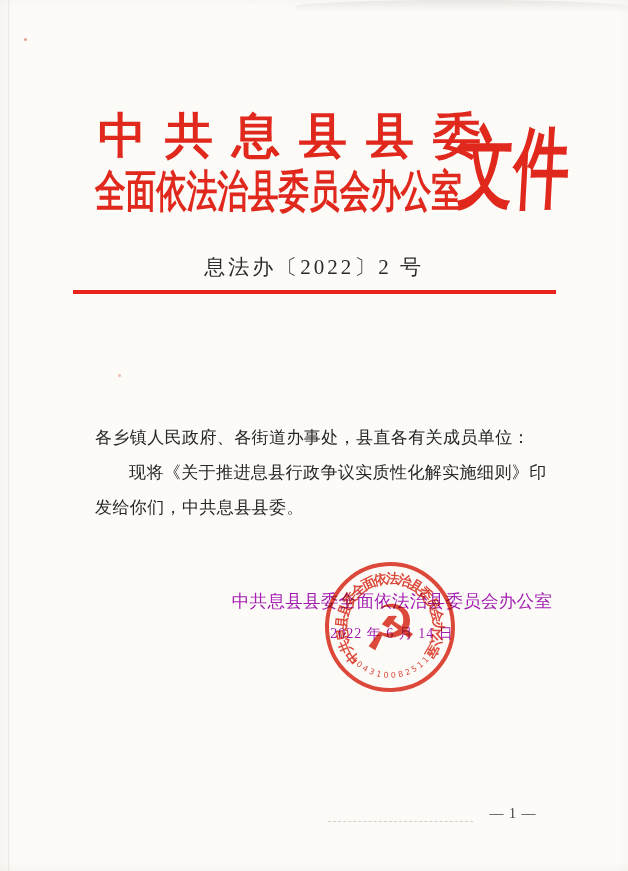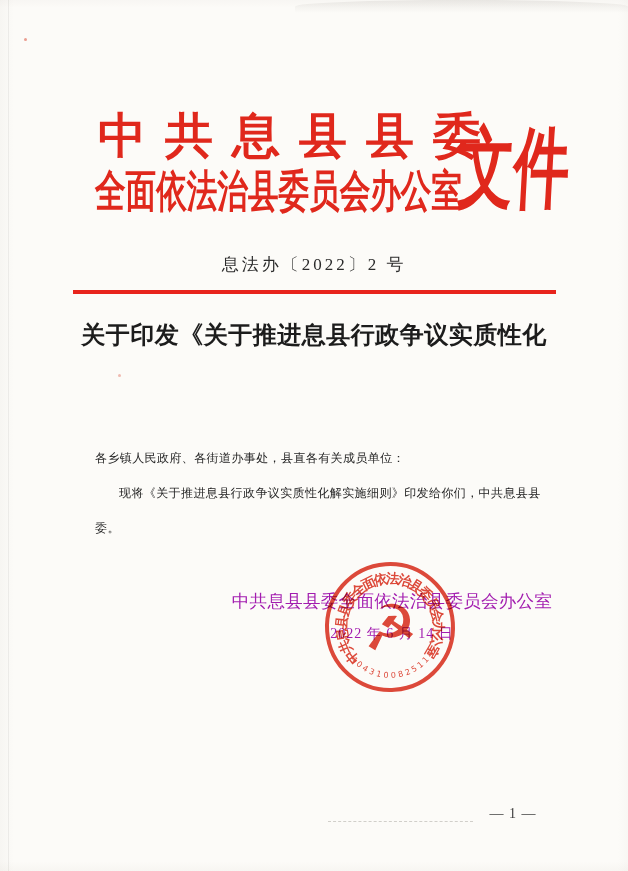--- a/index.html
+++ b/index.html
@@ -68,21 +68,21 @@
     color: #e0281c;
     white-space: nowrap;
     transform: scaleX(0.63) skewX(-5deg);
     transform-origin: left top;
   }
 
   
   .doc-number {
     position: absolute; left: 0; top: 253px; width: 628px;
     text-align: center;
-    font-size: 17px;
+    font-size: 21px;
     letter-spacing: 3px;
     color: #2b2b2b;
   }
   .red-rule {
     position: absolute; left: 73px; top: 290px; width: 483px; height: 4px;
     background: #e8241c;
   }
 
   
   .doc-title {
@@ -91,22 +91,22 @@
     font-family: "Liberation Sans", sans-serif;
     font-weight: 700;
     font-size: 24px;
     line-height: 36px;
     color: #1c1c1c;
     letter-spacing: 0.5px;
   }
 
   
   .doc-body {
-    position: absolute; left: 95px; top: 441px; width: 468px;
-    font-size: 12px;
+    position: absolute; left: 95px; top: 420px; width: 468px;
+    font-size: 17px;
     line-height: 35px;
     letter-spacing: 0.4px;
     color: #262626;
   }
   .doc-body .para { text-indent: 2em; }
 
   
   .signature-block {
     position: absolute; left: 163px; top: 590px; width: 458px;
     text-align: center;
@@ -143,21 +143,20 @@
 <div class="scan-dashline"></div>
 
 <div class="org-line1">中共息县县委</div>
 <div class="org-line2">全面依法治县委员会办公室</div>
 <div class="doc-type">文件</div>
 
 <div class="doc-number">息法办〔2022〕2 号</div>
 <div class="red-rule"></div>
 
 <div class="doc-title">
-  <div>关于印发《关于推进息县行政争议实质性化</div>
 </div>
 
 <div class="doc-body">
   <div class="salutation">各乡镇人民政府、各街道办事处，县直各有关成员单位：</div>
   <div class="para">现将《关于推进息县行政争议实质性化解实施细则》印发给你们，中共息县县委。</div>
 </div>
 
 <div class="signature-block">
   <div class="signature-org">中共息县县委全面依法治县委员会办公室</div>
   <div class="signature-date">2022 年 6 月 14 日</div>

